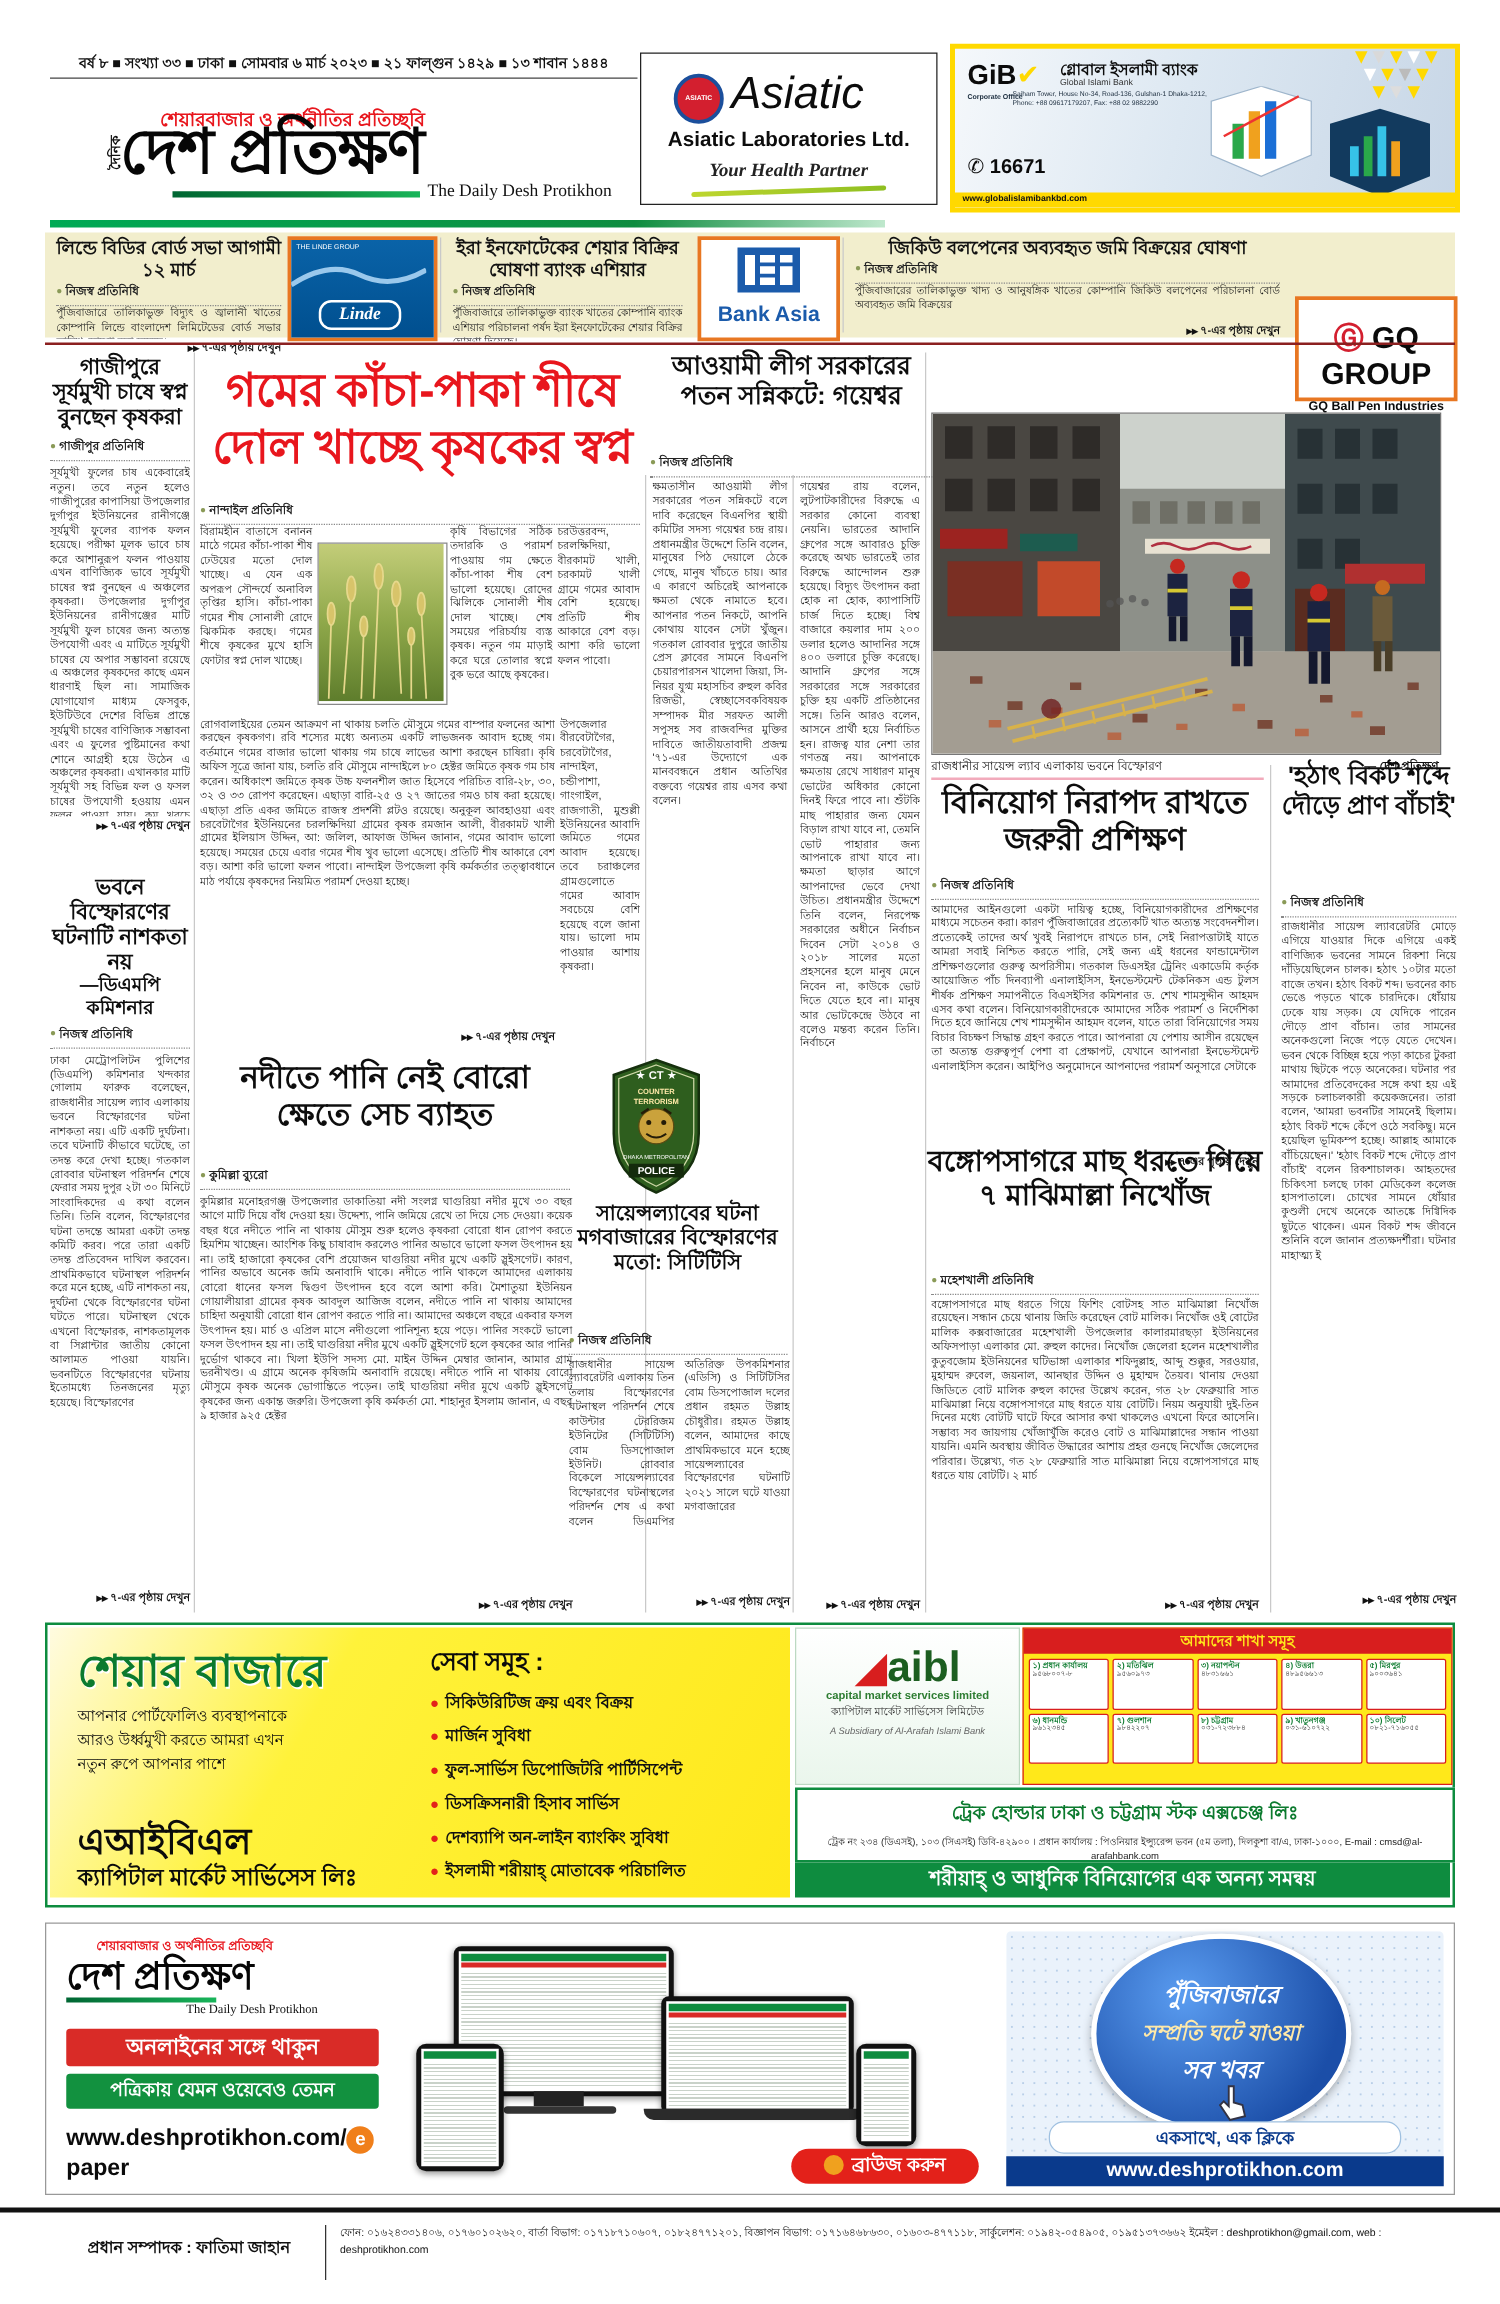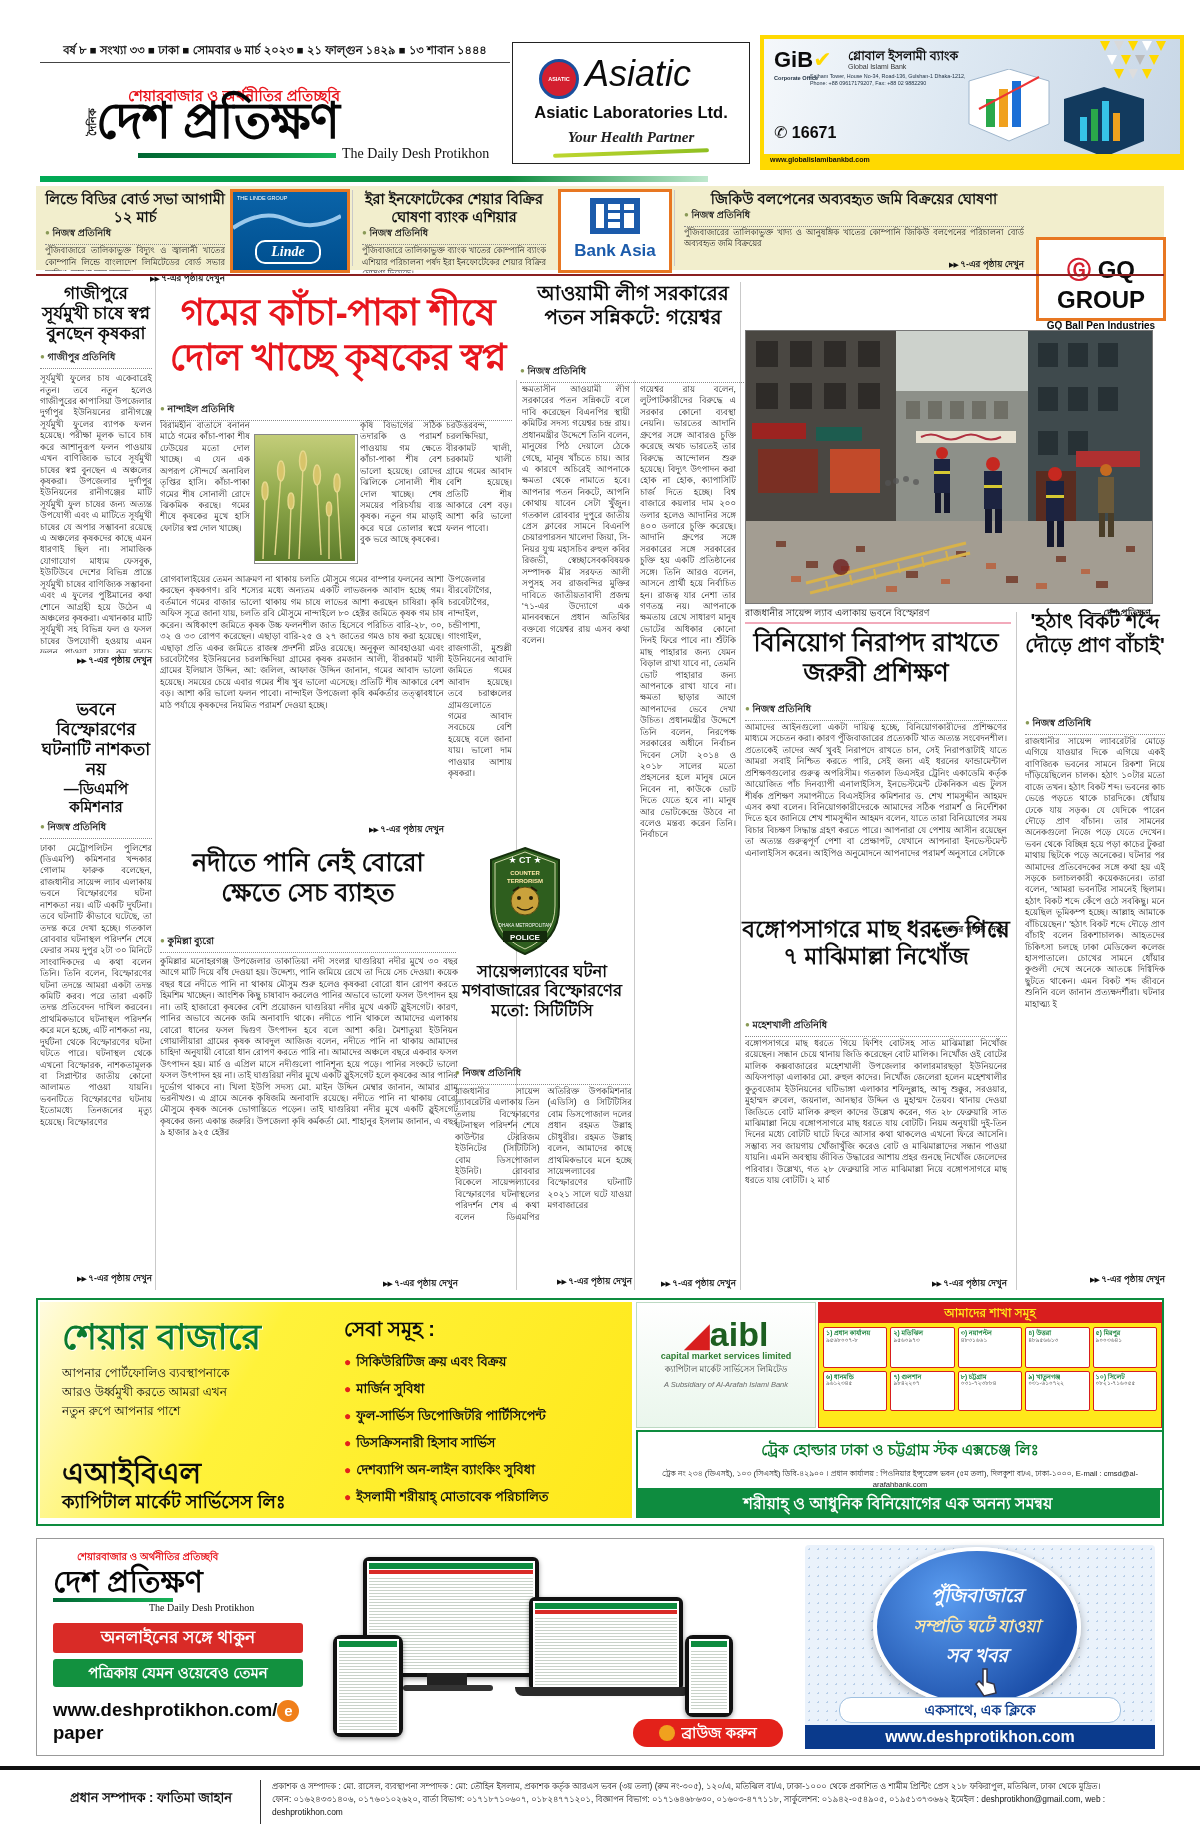--- a/index.html
+++ b/index.html
@@ -48,21 +48,21 @@
   <div class="abs" style="left:512px;top:42px;width:236px;height:120px;border:1px solid #222;background:#fff;">
     <div class="abs" style="left:26px;top:16px;width:34px;height:34px;border-radius:50%;background:#d31f2f;border:3px solid #1b4f9c;color:#fff;font-size:5.5px;font-weight:bold;display:flex;align-items:center;justify-content:center;">
         <span>ASIATIC</span>
       </div>
     <div class="abs" style="left:72px;top:10px;font-size:36px;font-style:italic;font-weight:500;color:#0c0c0c;">Asiatic</div>
     <div class="abs ctr" style="left:0;top:60px;width:236px;font-size:16.5px;font-weight:bold;color:#0c0c0c;">Asiatic Laboratories Ltd.</div>
     <div class="abs ctr serif" style="left:0;top:86px;width:236px;font-size:15px;font-style:italic;font-weight:bold;color:#222;">Your  Health  Partner</div>
     <div class="abs" style="left:40px;top:108px;width:156px;height:4px;background:linear-gradient(90deg,#bed62f,#8fbf21);border-radius:2px;transform:rotate(-2deg);"></div>
   </div>
 
-  <div class="abs" style="left:760px;top:35px;width:400px;height:127px;border:4px solid #ffd900;background:linear-gradient(105deg,#f5f8fb,#dde8f2 45%,#c7d6e6);overflow:hidden;padding-left:16px;">
+  <div class="abs" style="left:760px;top:35px;width:400px;height:127px;border:4px solid #ffd900;background:linear-gradient(105deg,#f5f8fb,#dde8f2 45%,#c7d6e6);overflow:hidden;">
     <svg class="abs" style="right:0;top:0;" width="90" height="60">
       <g>
           <polygon points="10,2 20,2 15,12" fill="#ffd900"></polygon>
           <polygon points="24,2 34,2 29,12" fill="#d9d9d9"></polygon>
           <polygon points="38,2 48,2 43,12" fill="#ffd900"></polygon>
           <polygon points="52,2 62,2 57,12" fill="#fff"></polygon>
           <polygon points="66,2 76,2 71,12" fill="#ffd900"></polygon>
           <polygon points="17,16 27,16 22,26" fill="#fff"></polygon>
           <polygon points="31,16 41,16 36,26" fill="#ffd900"></polygon>
           <polygon points="45,16 55,16 50,26" fill="#bbb"></polygon>
@@ -528,16 +528,15 @@
         </svg>
       <div class="abs ctr" style="left:34px;top:152px;width:280px;height:24px;background:#fff;border:1px solid #9fc0e0;border-radius:12px;color:#0a3a8c;font-size:14px;font-weight:bold;line-height:24px;">একসাথে, এক ক্লিকে</div>
       <div class="abs ctr" style="left:0;top:180px;width:350px;height:24px;background:#0a3a8c;color:#fff;font-size:16px;font-weight:bold;line-height:24px;">www.deshprotikhon.com</div>
     </div>
   </div>
 
   <div class="abs" style="left:0;top:1766px;width:1200px;height:4px;background:#111;"></div>
   <div class="abs" style="left:70px;top:1788px;font-size:13px;font-weight:bold;">প্রধান সম্পাদক : ফাতিমা জাহান</div>
   <div class="abs" style="left:260px;top:1780px;width:1px;height:44px;background:#333;"></div>
   <div class="abs" style="left:272px;top:1780px;width:892px;font-size:8.4px;line-height:1.55;color:#111;">
-    <div>প্রকাশক ও সম্পাদক : মো. রাসেল, ব্যবস্থাপনা সম্পাদক : মো: তৌহিন ইসলাম, প্রকাশক কর্তৃক আরএস ভবন (৩য় তলা) (রুম নং-৩০৫), ১২০/এ, মতিঝিল বা/এ, ঢাকা-১০০০ থেকে প্রকাশিত ও শামীম প্রিন্টিং প্রেস ২১৮ ফকিরাপুল, মতিঝিল, ঢাকা থেকে মুদ্রিত।</div>
     <div>ফোন: ০১৬২৪৩৩১৪০৬, ০১৭৬০১০২৬২০, বার্তা বিভাগ: ০১৭১৮৭১০৬০৭, ০১৮২৪৭৭১২০১, বিজ্ঞাপন বিভাগ: ০১৭১৬৪৬৮৬৩০, ০১৬০৩-৪৭৭১১৮, সার্কুলেশন: ০১৯৪২-০৫৪৯০৫, ০১৯৫১৩৭৩৬৬২ ইমেইল : deshprotikhon@gmail.com, web : deshprotikhon.com</div>
   </div>
 </div>
 
 </body></html>

